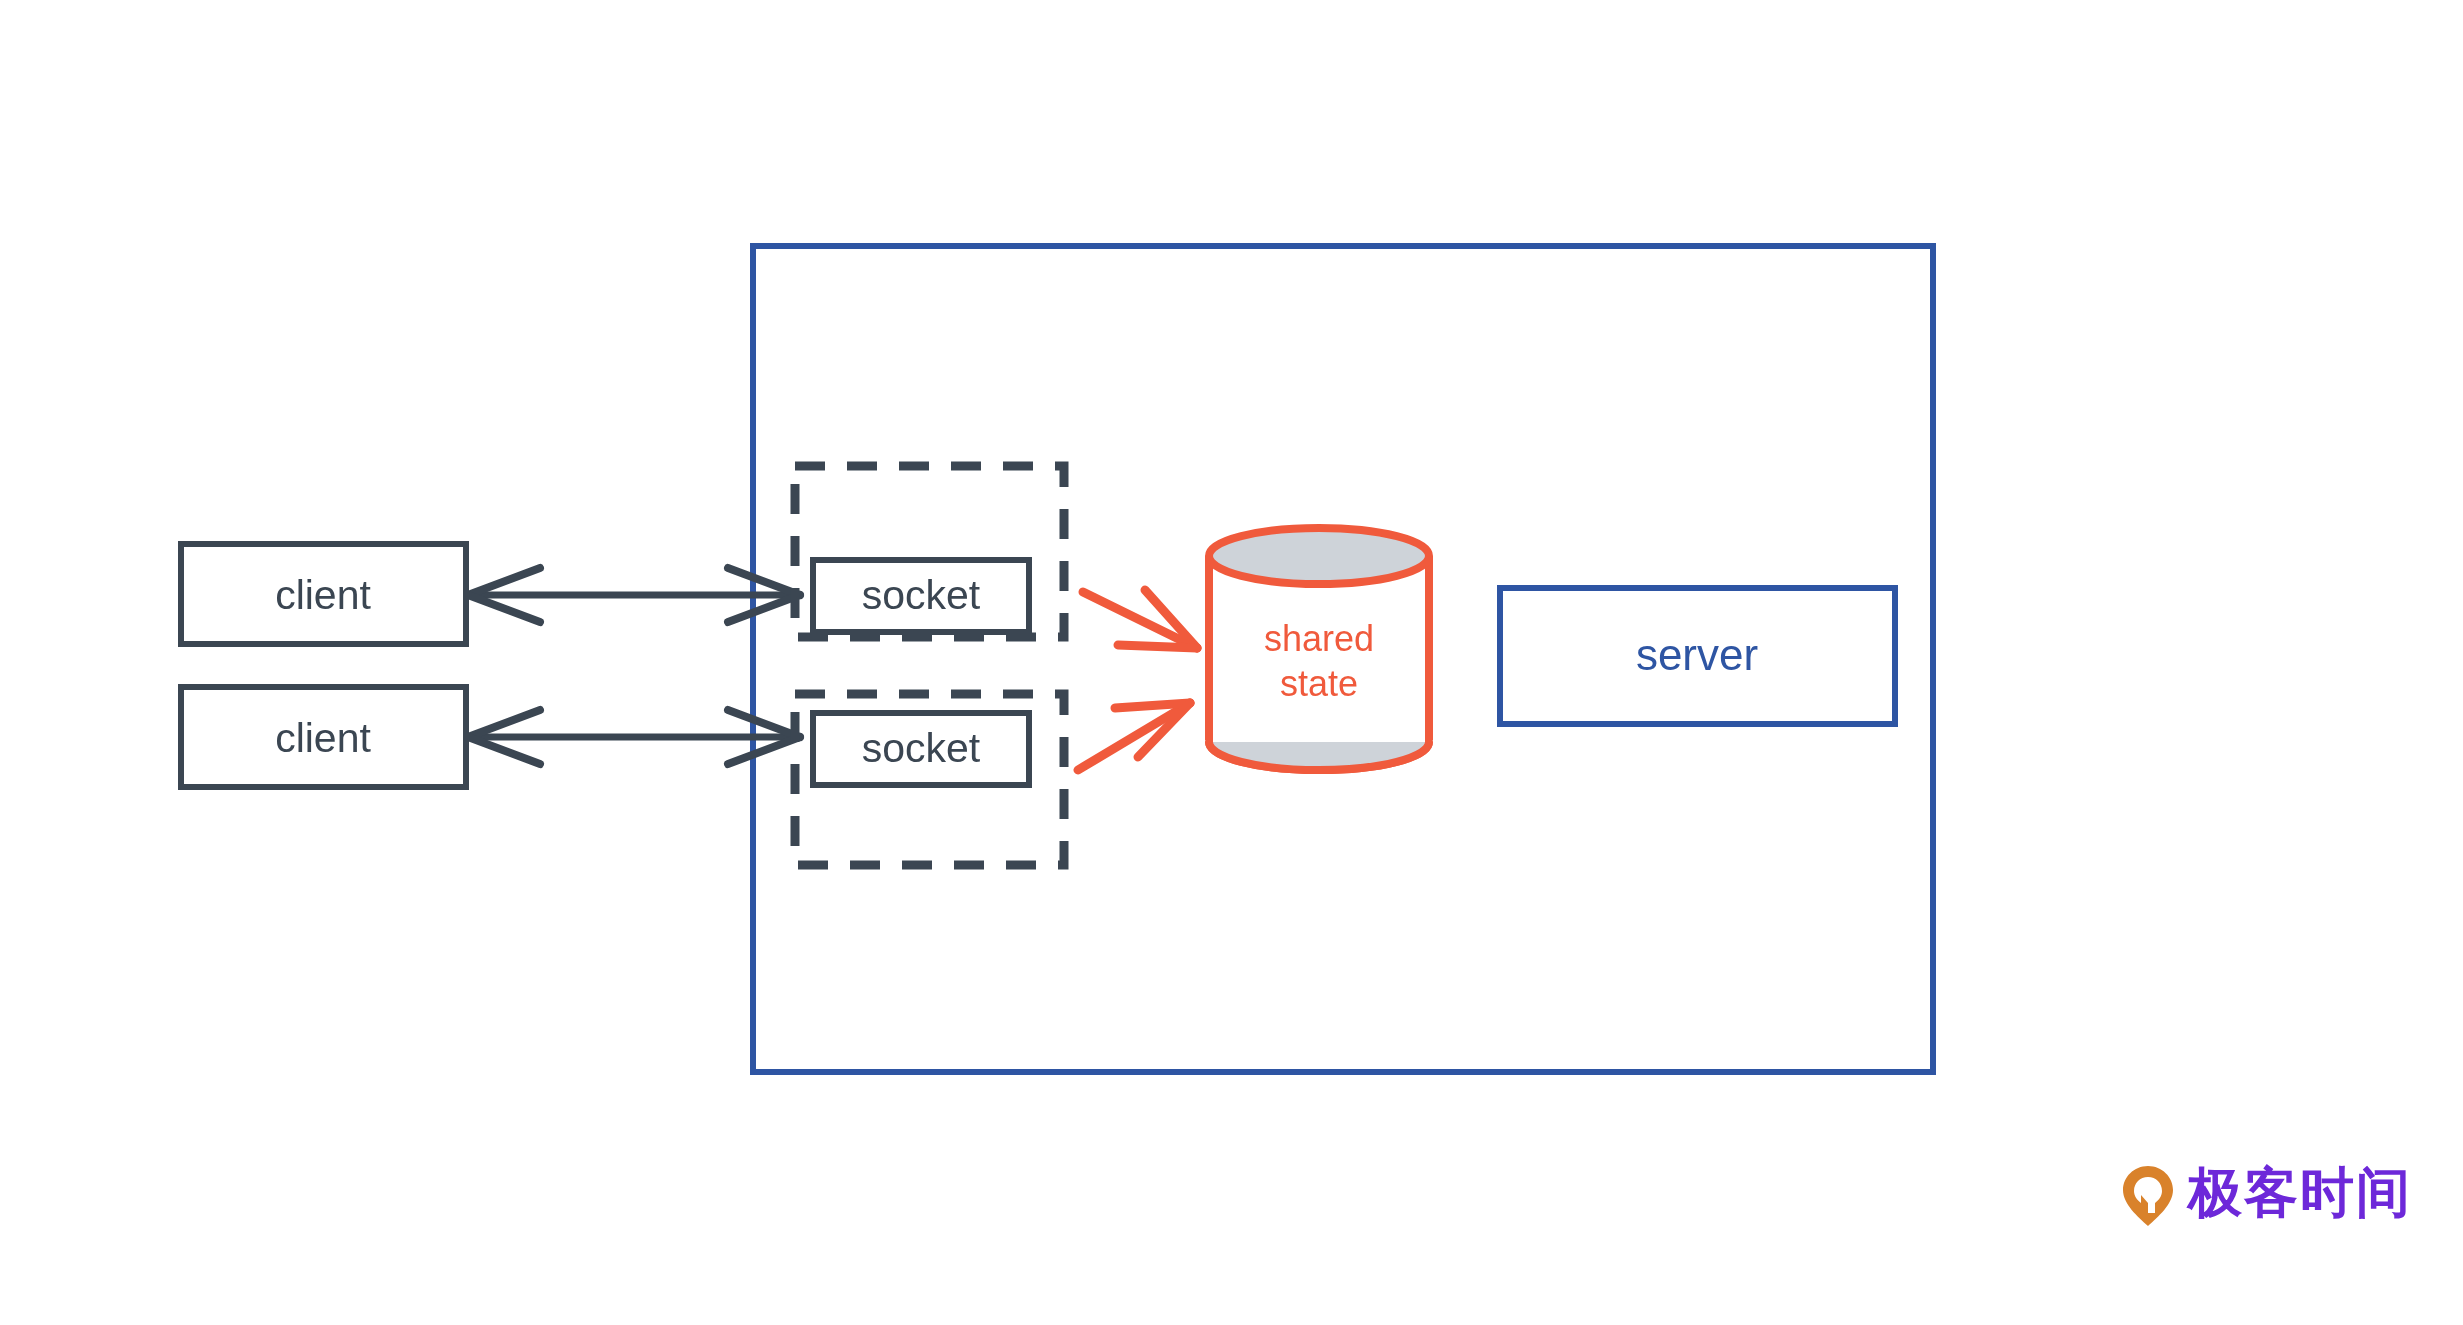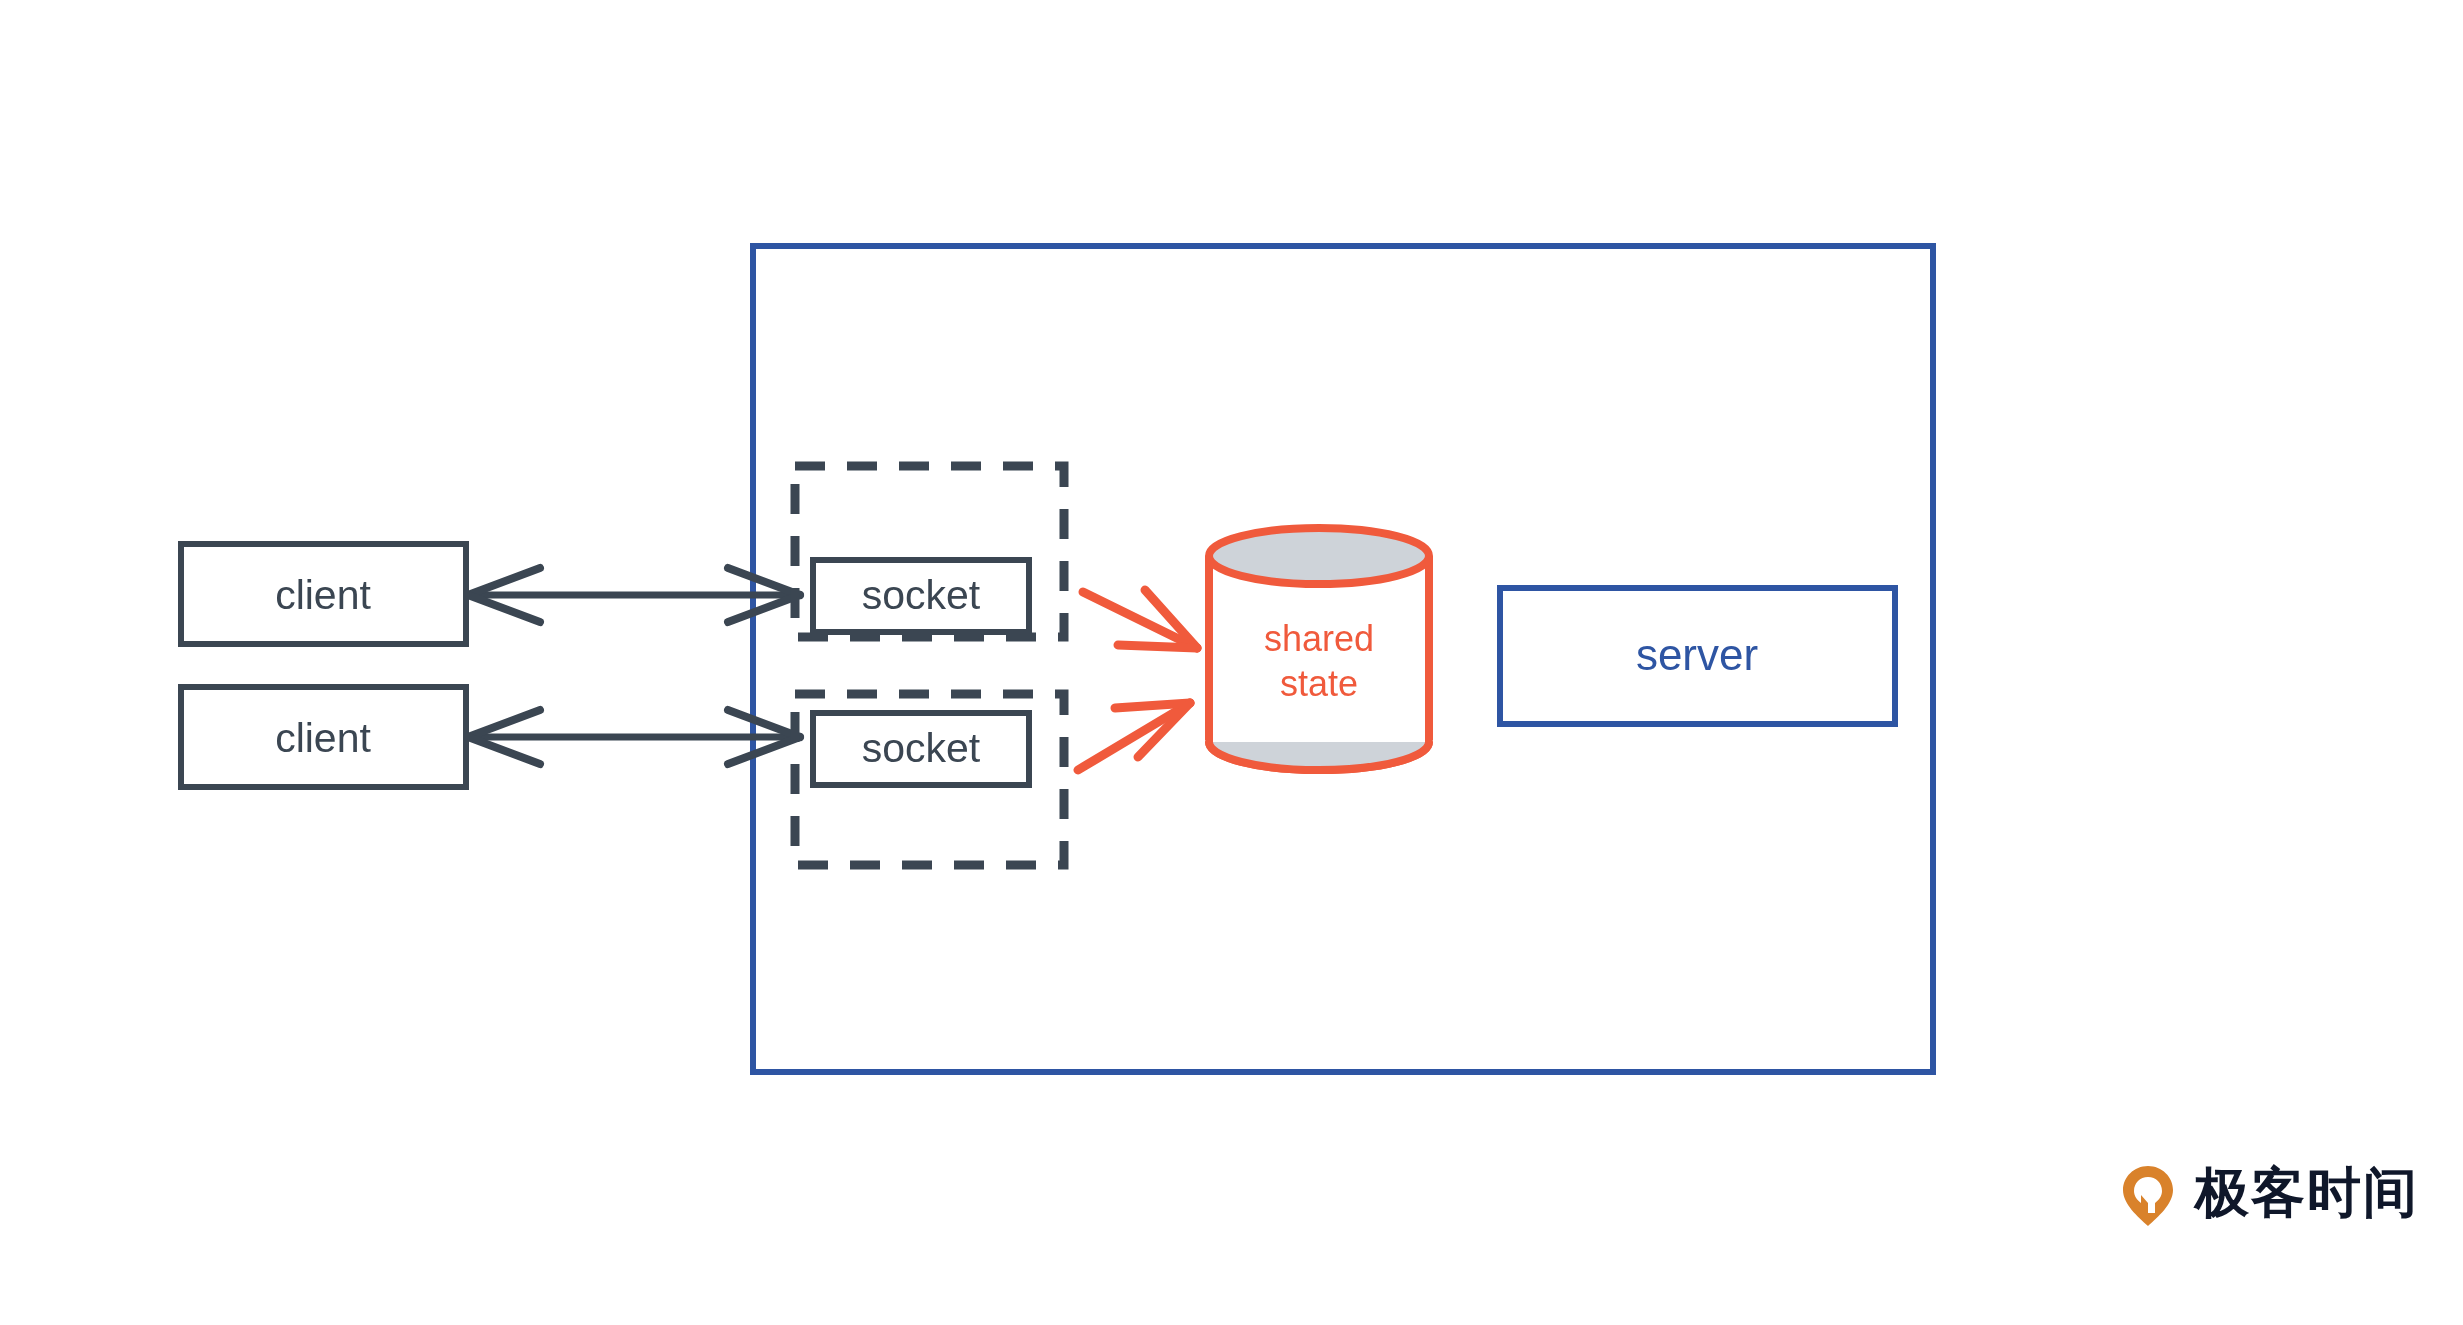--- a/index.html
+++ b/index.html
@@ -43,24 +43,23 @@
     font-size: 36px;
     fill: #f05a3c;
     text-anchor: middle;
     dominant-baseline: middle;
   }
   .wm-text {
     position: absolute;
     font-family: "Liberation Sans", sans-serif;
     font-size: 54px;
     font-weight: bold;
-    color: #0f172a;
+    color: #6d28d9;
     letter-spacing: 2px;
     white-space: nowrap;
-    margin-left: 7px;
   }
   .wm-logo {
     position: absolute;
   }
 </style>
 </head>
 <body>
 
 <div id="canvas">
 

